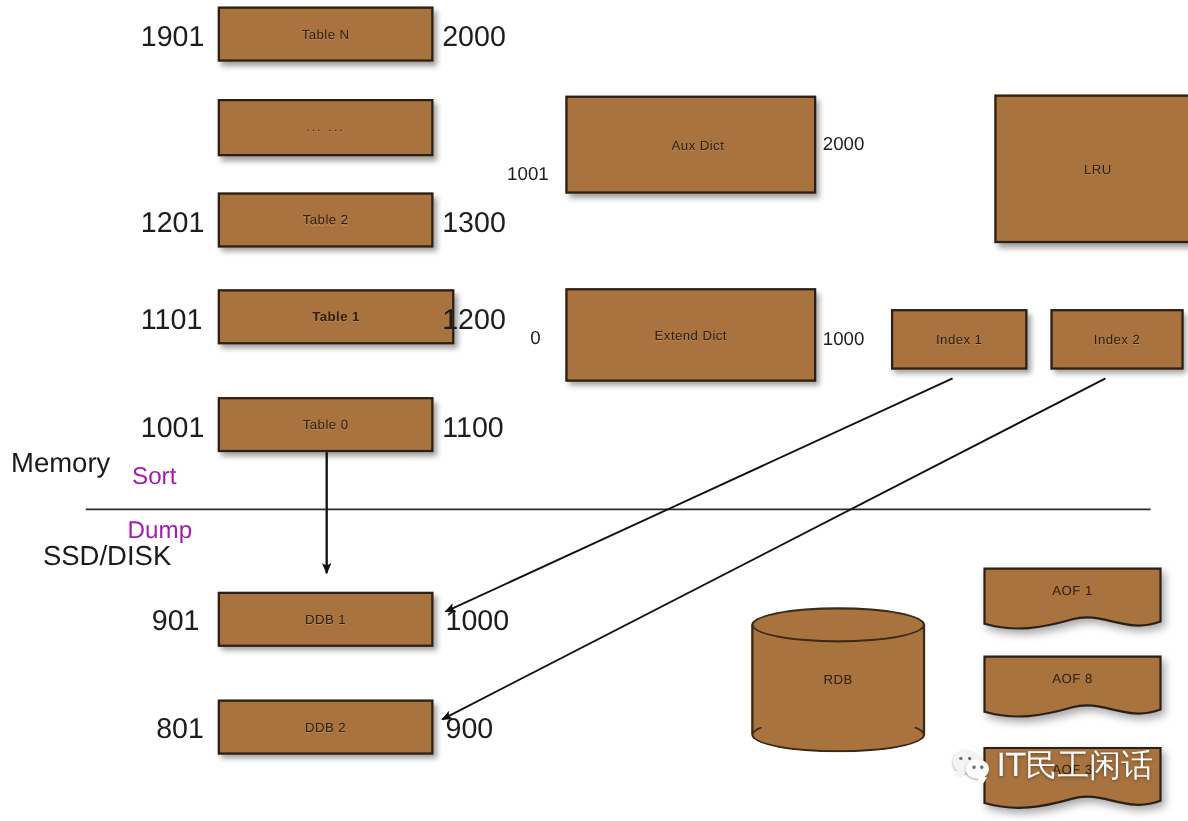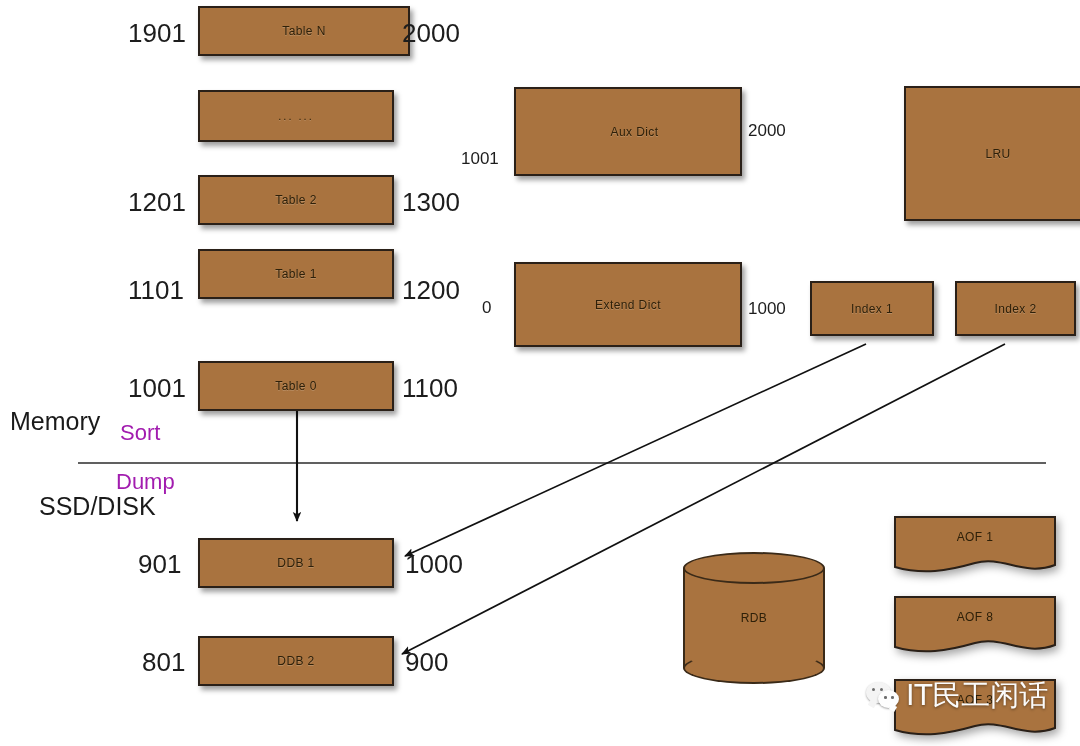--- a/index.html
+++ b/index.html
@@ -128,37 +128,37 @@
 
     <line x1="78" y1="463" x2="1046" y2="463" stroke="#2b2b2b" stroke-width="1.6"></line>
 
     <line x1="297" y1="411" x2="297" y2="521" stroke="#111" stroke-width="2.1" marker-end="url(#ah)"></line>
 
     <line x1="866" y1="344" x2="405" y2="556" stroke="#111" stroke-width="1.7" marker-end="url(#ah)"></line>
 
     <line x1="1005" y1="344" x2="402" y2="654" stroke="#111" stroke-width="1.7" marker-end="url(#ah)"></line>
   </svg>
 
-  <div class="blk" style="left:198px;top:6px;width:212px;height:50px;justify-content:center;">
+  <div class="blk" style="left:198px;top:6px;width:196px;height:50px;justify-content:center;">
     <span>Table N</span>
   </div>
   <div class="num" style="left:128px;top:18px;">1901</div>
   <div class="num" style="left:402px;top:18px;">2000</div>
 
   <div class="blk" style="left:198px;top:90px;width:196px;height:52px;">
     <span style="font-size:11px;letter-spacing:2px;">... ...</span>
   </div>
 
   <div class="blk" style="left:198px;top:175px;width:196px;height:50px;">
     <span>Table 2</span>
   </div>
   <div class="num" style="left:128px;top:187px;">1201</div>
   <div class="num" style="left:402px;top:187px;">1300</div>
 
-  <div class="blk" style="left:198px;top:249px;width:196px;height:50px;">
+  <div class="blk" style="left:198px;top:263px;width:215px;height:50px;font-weight:bold;">
     <span>Table 1</span>
   </div>
   <div class="num" style="left:128px;top:275px;">1101</div>
   <div class="num" style="left:402px;top:275px;">1200</div>
 
   <div class="blk" style="left:198px;top:361px;width:196px;height:50px;">
     <span>Table 0</span>
   </div>
   <div class="num" style="left:128px;top:373px;">1001</div>
   <div class="num" style="left:402px;top:373px;">1100</div>
@@ -196,21 +196,21 @@
   </div>
   <div class="num" style="left:138px;top:549px;">901</div>
   <div class="num" style="left:405px;top:549px;">1000</div>
 
   <div class="blk" style="left:198px;top:636px;width:196px;height:50px;">
     <span>DDB 2</span>
   </div>
   <div class="num" style="left:142px;top:647px;">801</div>
   <div class="num" style="left:405px;top:647px;">900</div>
 
-  <div class="cyl" style="left:683px;top:552px;width:142px;height:132px;">
+  <div class="cyl" style="left:683px;top:552px;width:142px;height:132px;padding-left:16px;">
     <div class="body"></div>
     <div class="bot"></div>
     <div class="top"></div>
     <div class="lbl">RDB</div>
   </div>
 
   <div class="doc" style="left:893px;top:515px;width:164px;height:62px;">
     <svg width="164" height="62" viewBox="0 0 164 62" xmlns="http://www.w3.org/2000/svg">
       <path d="M2,2 L162,2 L162,50 C130,62 110,40 82,48 C54,56 30,60 2,52 Z" fill="#a9733f" stroke="#2a2018" stroke-width="2" style="filter:drop-shadow(3px 4px 4px rgba(0,0,0,.35));"></path>
     </svg>

